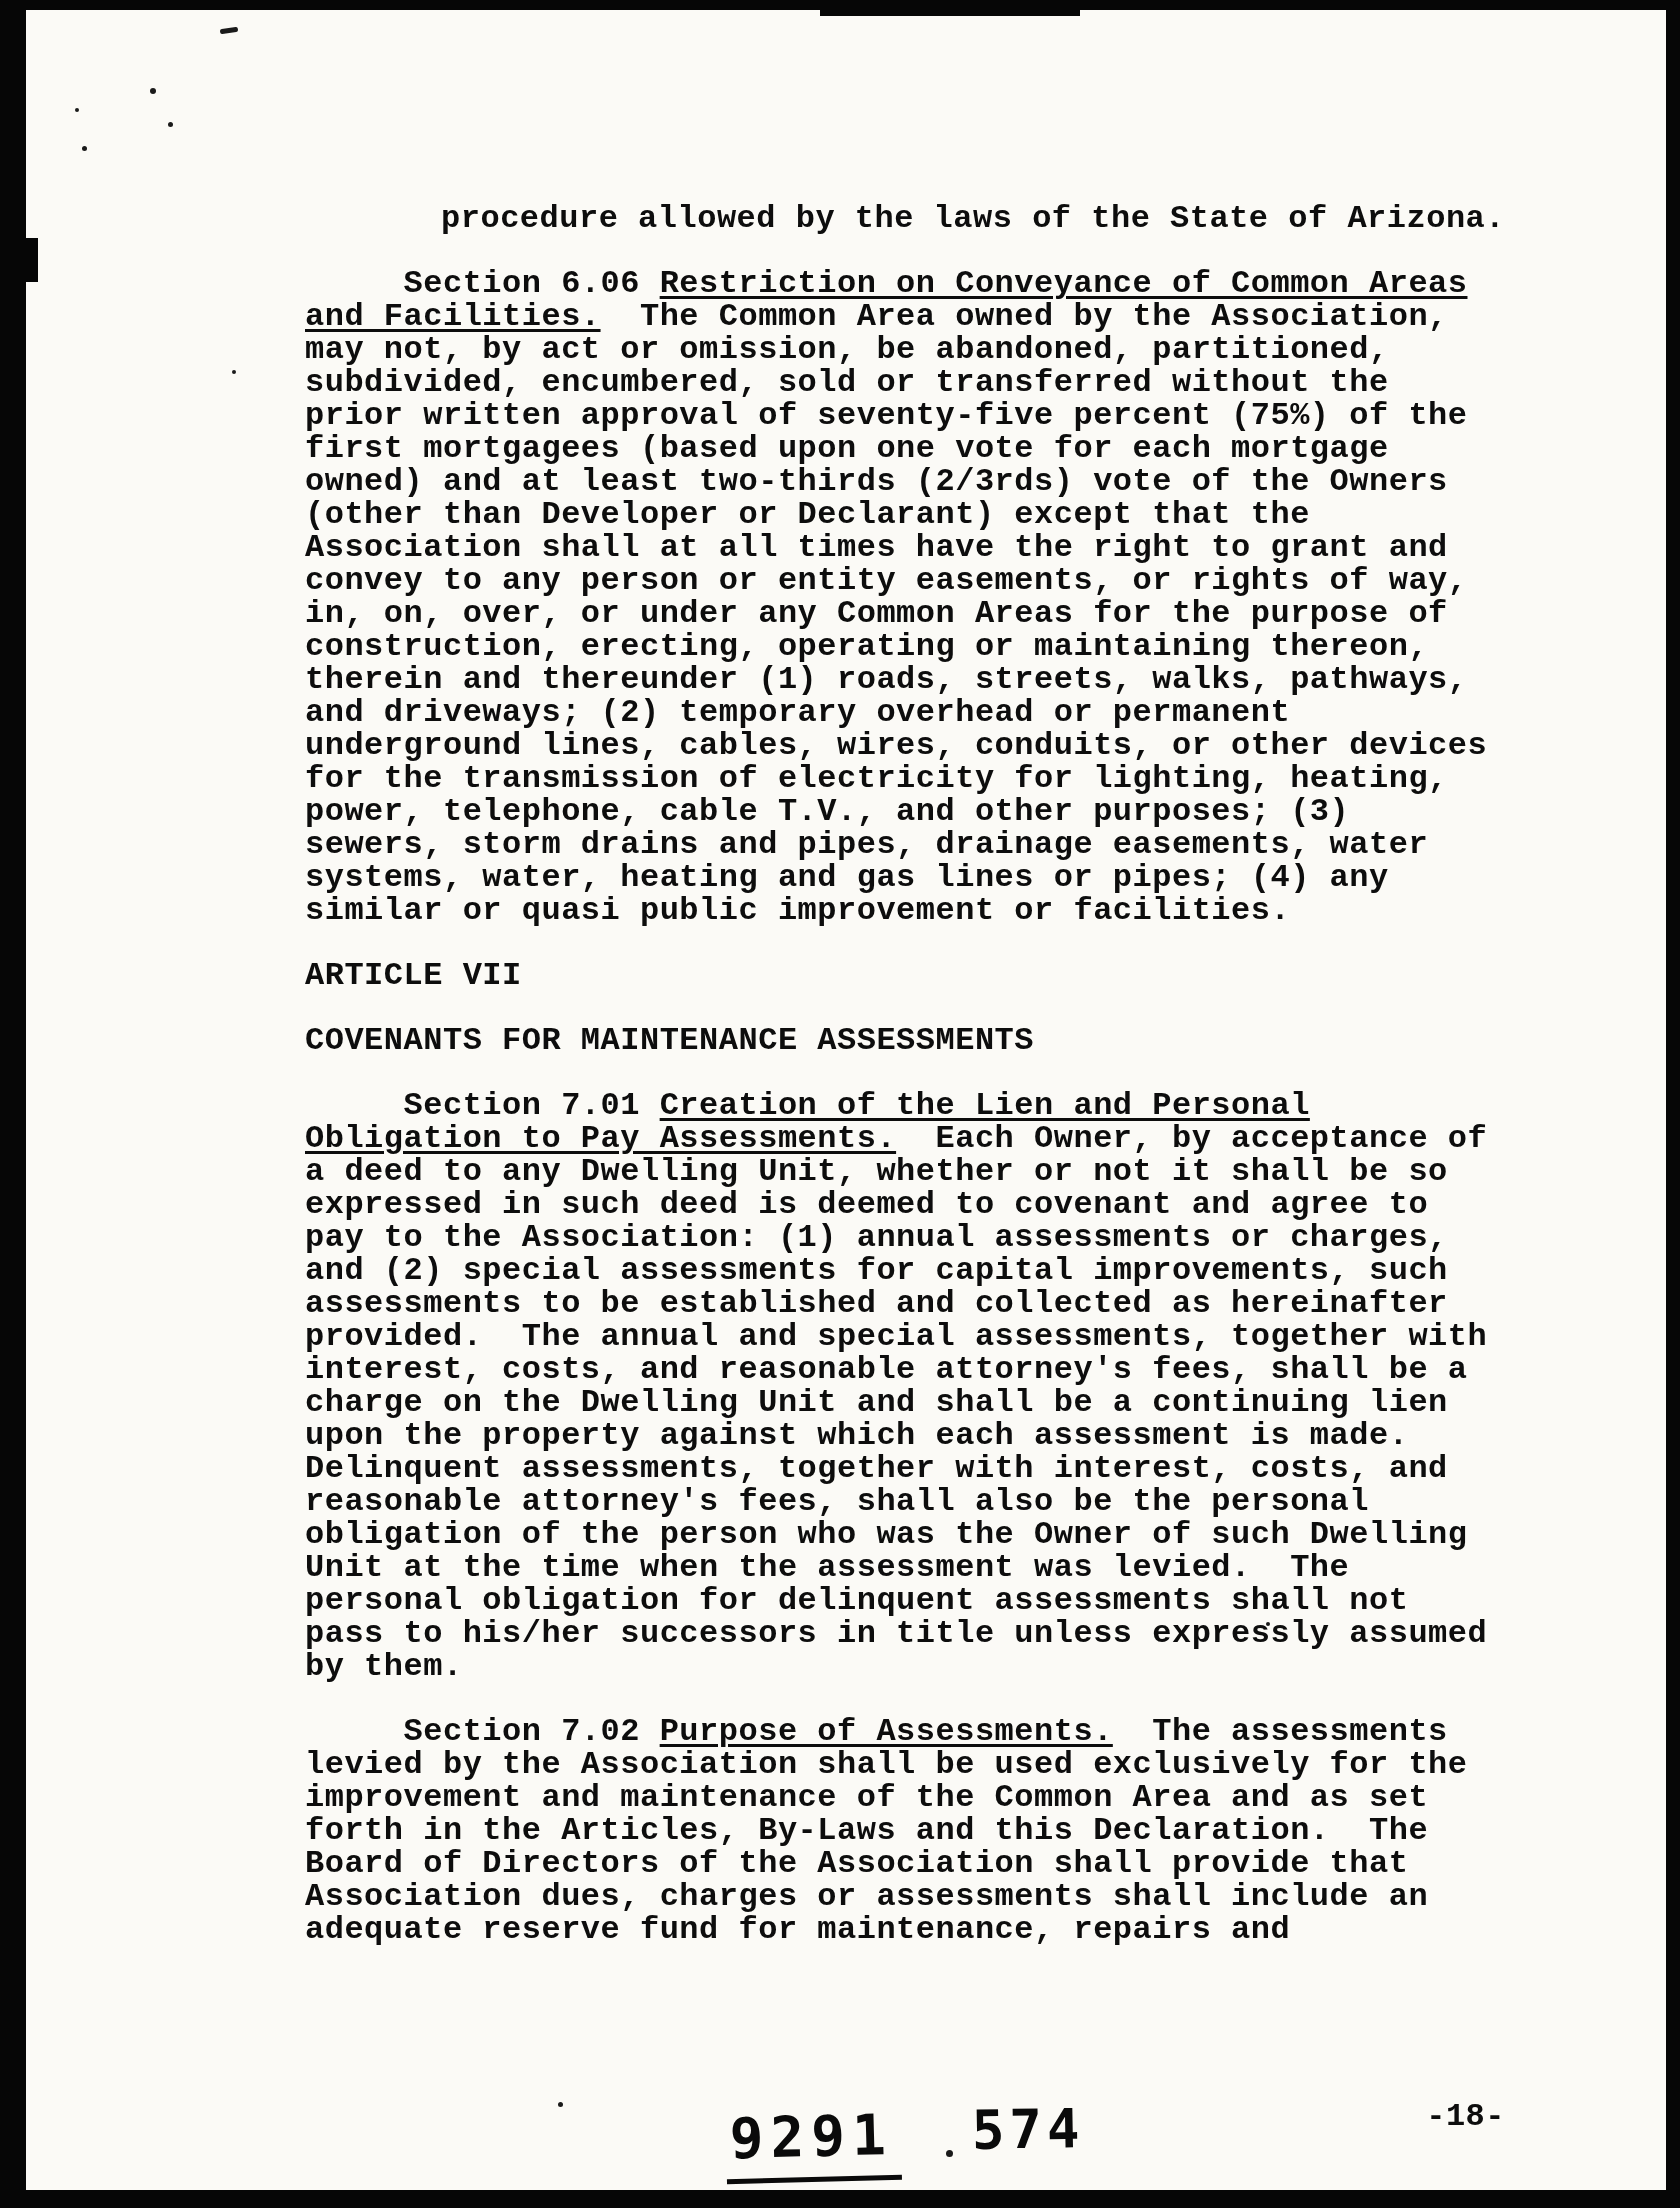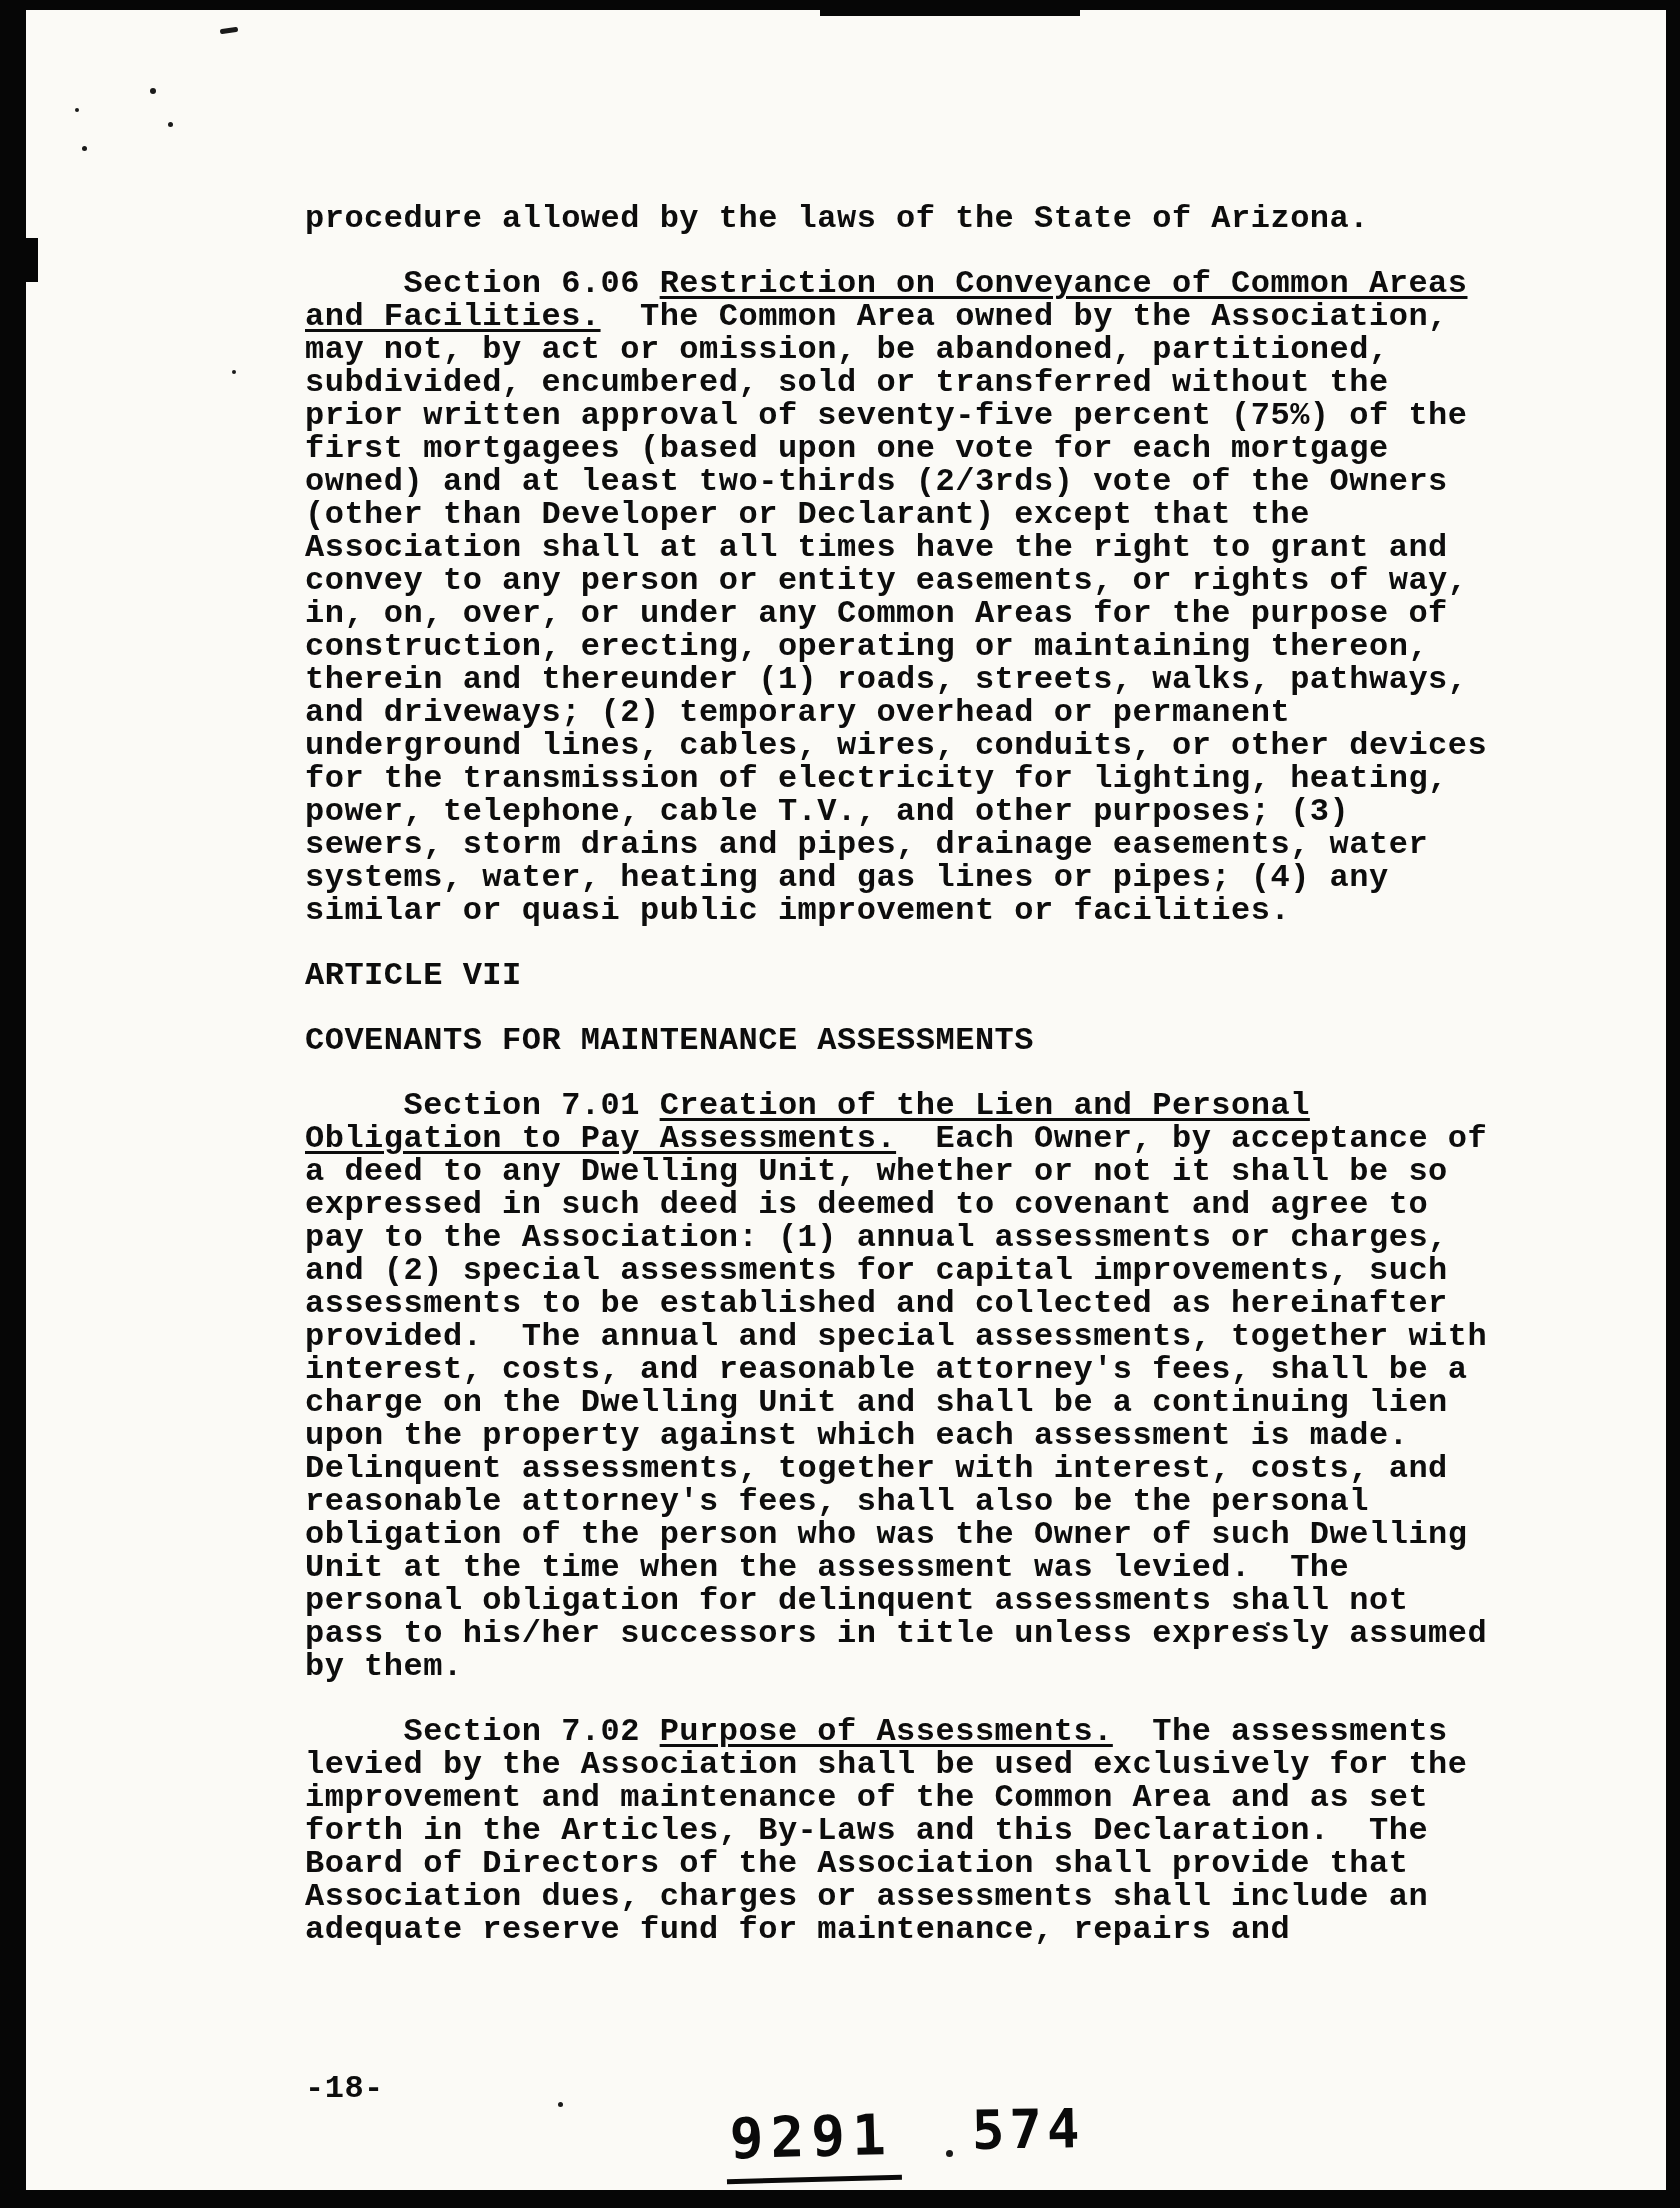--- a/index.html
+++ b/index.html
@@ -22,31 +22,31 @@
     width: 1200px;
     color: #0d0d0d;
     font-family: "Liberation Mono", "DejaVu Sans Mono", monospace;
     font-size: 32px;
     font-weight: 700;
     line-height: 33px;
     letter-spacing: 0.5px;
     white-space: pre;
   }
   .block { margin-top: 32px; }
-  .block:first-child { margin-top: 0; }
+  .block:first-child { margin-top: 0; text-align: right; }
   .block.center { }
   .line { min-height: 33px; }
   .u {
     text-decoration: underline;
     text-decoration-thickness: 3px;
     text-underline-offset: 4px;
   }
   .page-number {
-    margin-top: 60px;
-    text-align: left;
+    margin-top: 88px;
+    text-align: right;
   }
   .stamp {
     position: absolute;
     font-family: "DejaVu Sans Mono", monospace;
     font-weight: 700;
     color: #0a0a0a;
   }
   .stamp-left {
     left: 700px; top: 2094px;
     font-size: 56px;

